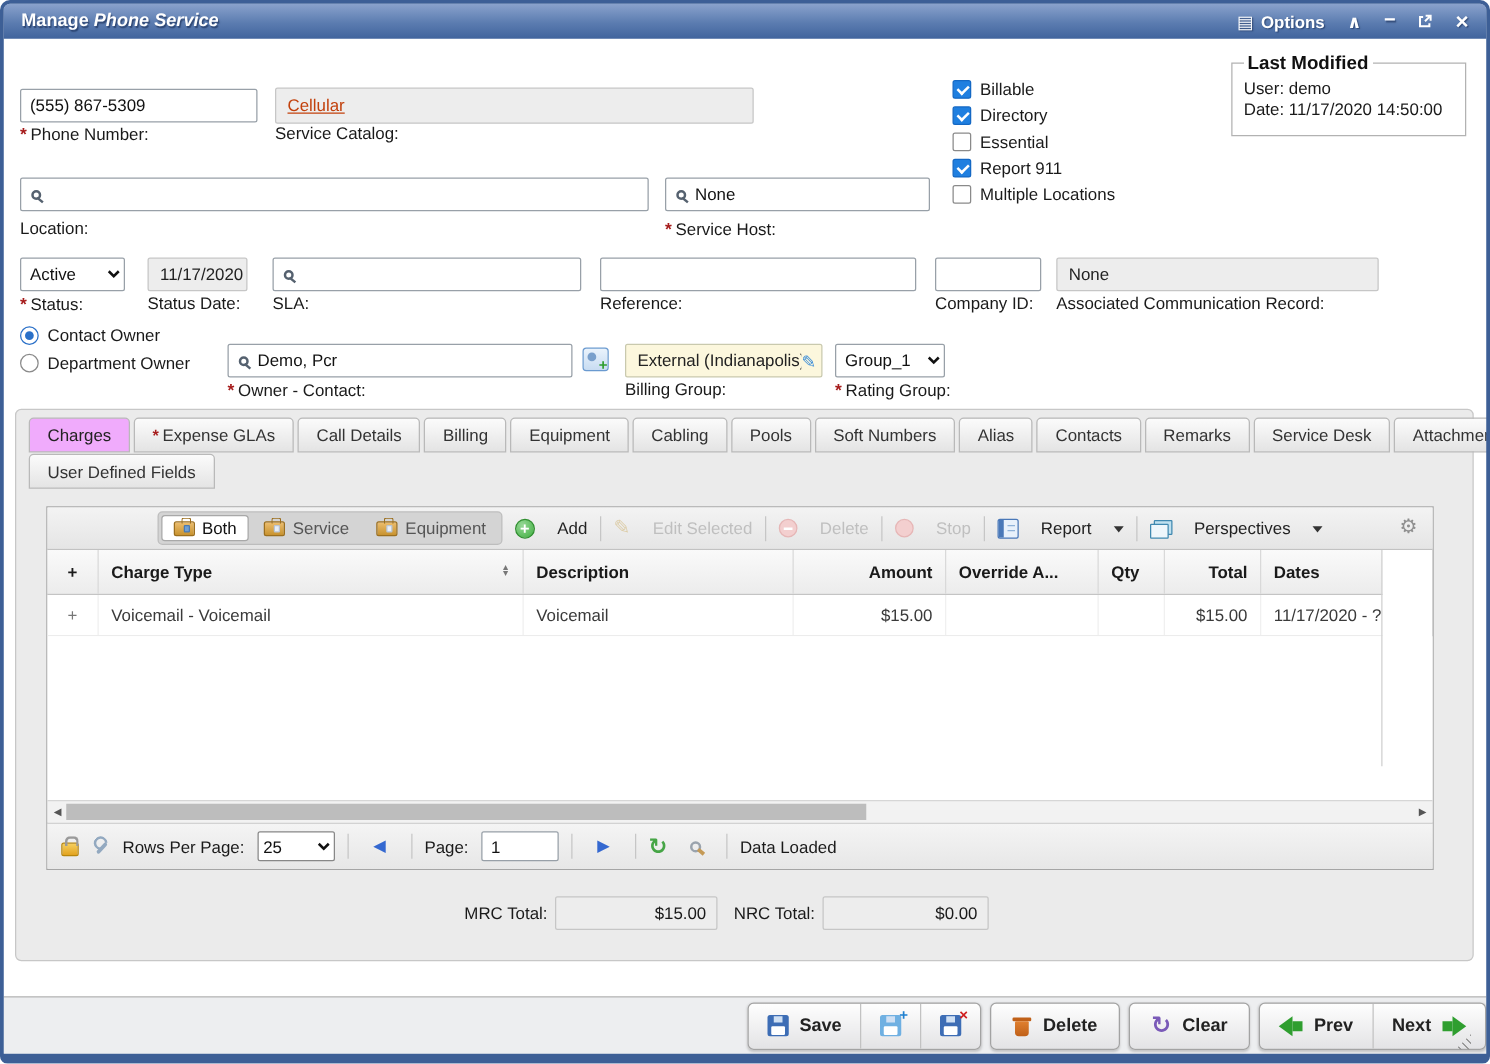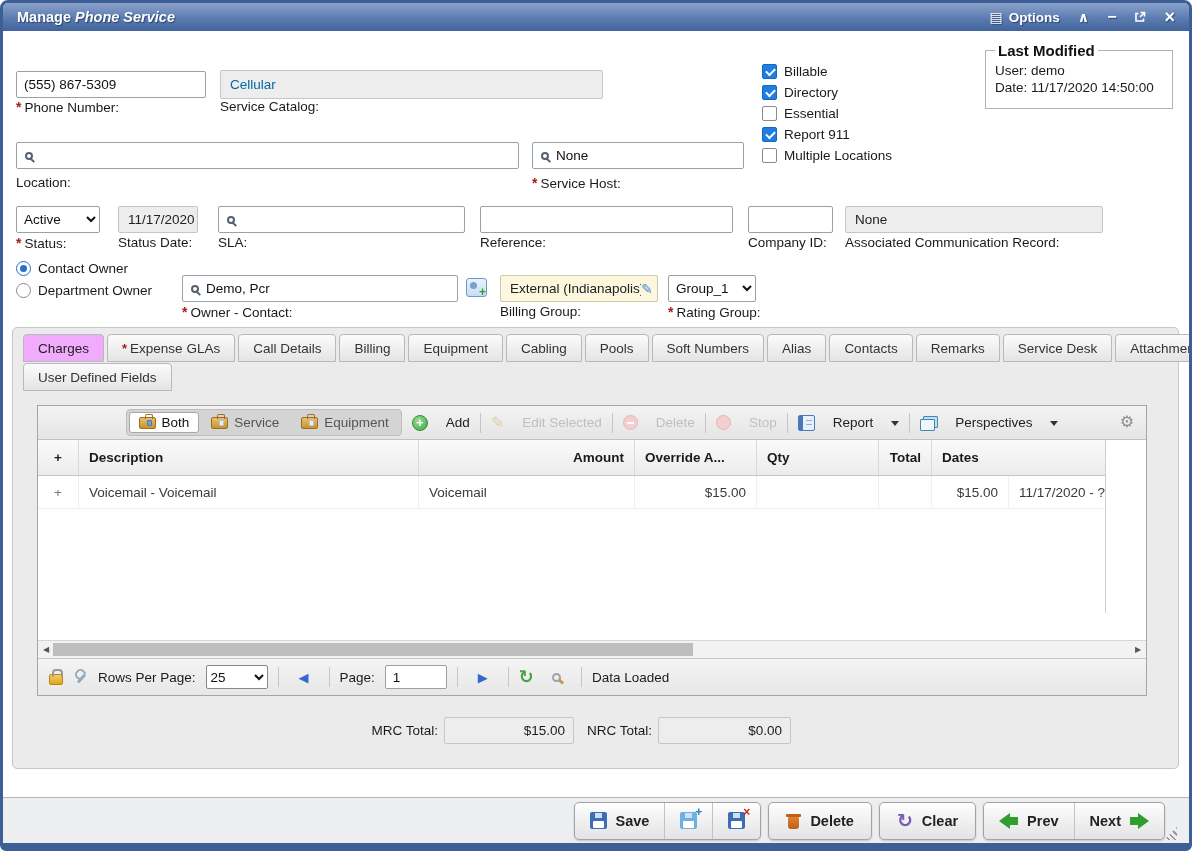--- a/index.html
+++ b/index.html
@@ -32,21 +32,21 @@
   .cb.checked::after { content:""; position:absolute; left:3px; top:3px; width:7px; height:4px; border-left:2px solid #fff; border-bottom:2px solid #fff; transform:rotate(-45deg); }
   .cbrow { position:absolute; display:flex; align-items:center; gap:7px; font-size:13.5px; color:#1a1a1a; }
   .radio { width:15px; height:15px; border:1px solid #8a8a8a; border-radius:50%; background:#fff; position:relative; flex:none; cursor:pointer; }
   .radio.selected { border-color:#2a70c8; }
   .radio.selected::after { content:""; position:absolute; inset:3px; background:#2a70c8; border-radius:50%; }
 
   fieldset.lastmod { position:absolute; left:985px; top:42px; width:188px; height:67px; border:1px solid #b2b2b2; padding:2px 9px; background:#fff; }
   fieldset.lastmod legend { font-size:15px; font-weight:bold; padding:0 3px; color:#111; }
   fieldset.lastmod div { font-size:13.5px; color:#1a1a1a; margin-top:2px; }
 
-  .link { color:#0369a1; cursor:pointer; }
+  .link { color:#c2410c; text-decoration:underline; cursor:pointer; }
   .pencil { color:#3f8fd8; font-size:14px; margin-left:auto; cursor:pointer; line-height:1; }
   .contact-add { position:absolute; left:466px; top:278px; width:21px; height:19px; border:1px solid #6a9ad0; border-radius:3px; background:linear-gradient(#eaf3fc,#c8dcf2); cursor:pointer; }
   .contact-add::before { content:""; position:absolute; left:3px; top:3px; width:7px; height:7px; border-radius:50%; background:#7aa0cc; }
   .contact-add::after { content:"+"; position:absolute; right:0px; bottom:-3px; color:#2f9e2f; font-weight:bold; font-size:12px; }
 
   
   .tabwidget { position:absolute; left:12px; top:327px; width:1167px; height:442px; background:#ebebeb; border:1px solid #c7c7c7; border-radius:5px; }
   .tabs { display:flex; padding:6px 0 0 10px; }
   .tabs.row2 { padding-top:1px; }
   .tab { display:flex; align-items:center; height:28px; padding:0 14px; margin-right:3px;
@@ -109,21 +109,21 @@
   .bluearr { color:#3468d0; font-size:13px; cursor:pointer; padding:0 10px; }
   .refresh { color:#46a546; font-size:18px; font-weight:bold; line-height:1; cursor:pointer; }
   .mag2 { width:9px; height:9px; border:2px solid #9aa3ad; border-radius:50%; position:relative; cursor:pointer; }
   .mag2::after { content:""; position:absolute; width:6px; height:2.5px; background:#c59a56; bottom:-3px; right:-5px; transform:rotate(40deg); }
 
   .totals { position:absolute; top:389px; left:0; width:100%; height:27px; font-size:13.5px; color:#1a1a1a; }
   .totals .tlabel { position:absolute; top:0; line-height:27px; text-align:right; }
   .totals .tbox { position:absolute; top:0; height:27px; display:flex; align-items:center; justify-content:flex-end; padding:0 8px; background:#ededed; border:1px solid #c6c6c6; border-radius:2px; }
 
   
-  .footer { position:absolute; left:3px; right:3px; top:797px; height:46px; background:#edeef0; border-top:1px solid #b5b5b5; display:flex; align-items:center; justify-content:flex-end; gap:7px; padding-right:24px; }
+  .footer { position:absolute; left:3px; right:3px; top:797px; height:46px; background:#edeef0; border-top:1px solid #b5b5b5; display:flex; align-items:center; justify-content:flex-end; gap:7px; }
   .btn, .btn-group { height:38px; border:1px solid #a3a3a3; border-radius:5px; background:linear-gradient(#fefefe,#e3e3e5); box-shadow:0 1px 2px rgba(0,0,0,.18); }
   .btn { display:flex; align-items:center; justify-content:center; gap:9px; padding:0 17px; font-size:14.5px; font-weight:bold; color:#222; cursor:pointer; }
   .btn-group { display:flex; padding:0; overflow:hidden; }
   .gseg { display:flex; align-items:center; gap:9px; padding:0 15px; border-left:1px solid #c2c2c2; font-size:14.5px; font-weight:bold; color:#222; cursor:pointer; }
   .gseg:first-child { border-left:none; }
   .floppy { width:17px; height:17px; background:#3d6db5; border-radius:2px; position:relative; flex:none; }
   .floppy::before { content:""; position:absolute; top:1px; left:5px; width:7px; height:5px; background:#cfe0f4; }
   .floppy::after { content:""; position:absolute; bottom:1px; left:3px; right:3px; height:7px; background:#fff; border-radius:1px; }
   .floppy.light { background:#6fb0e2; }
   .fbadge { position:absolute; top:-6px; right:-5px; font-size:12px; font-weight:bold; line-height:1; z-index:2; }
@@ -344,20 +344,27 @@
         <div class="tbtn">
             <span class="persp-ic"></span>
             <span>Perspectives</span>
             <span class="caret"></span>
           </div>
         <span class="gear">⚙</span>
       </div>
 
       <div class="ghead">
         <div class="gh">+</div>
+        <div class="gh">
+            <span>Charge Type</span>
+            <span class="sort">
+              <span>▲</span>
+              <span>▼</span>
+            </span>
+          </div>
         <div class="gh">Description</div>
         <div class="gh r">Amount</div>
         <div class="gh">Override A...</div>
         <div class="gh">Qty</div>
         <div class="gh r">Total</div>
         <div class="gh">Dates</div>
       </div>
 
       <div class="grow">
         <div class="gc">+</div>

